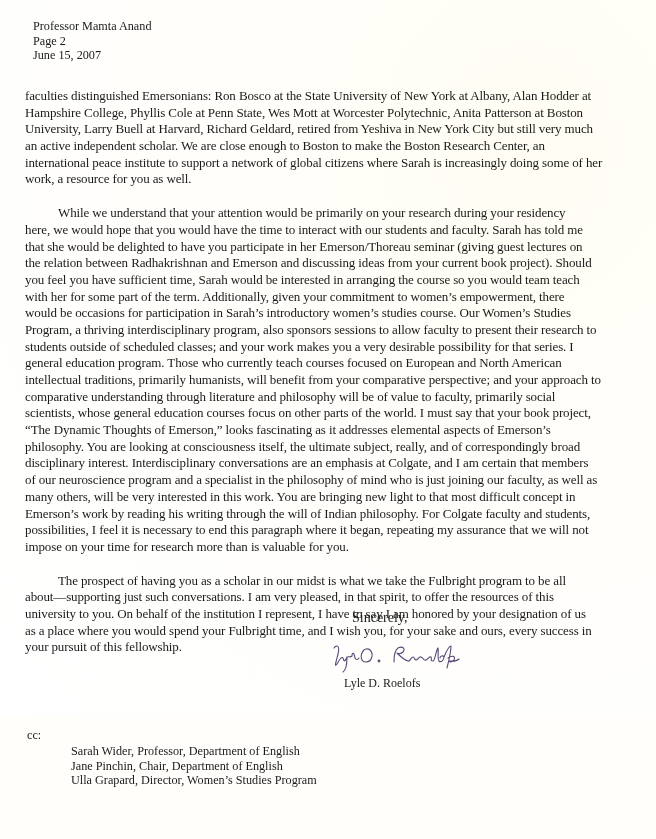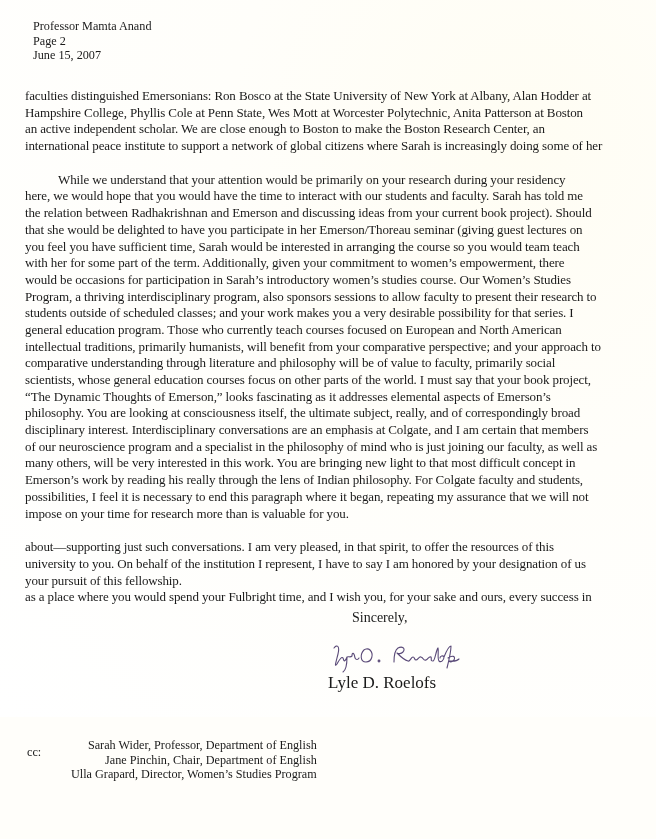--- a/index.html
+++ b/index.html
@@ -16,75 +16,78 @@
   }
   .hdr { position: absolute; left: 33px; top: 19px; font-size: 12.2px; line-height: 14.6px; }
   .hdr div { white-space: nowrap; }
   .body { position: absolute; left: 25px; top: 88px; width: 600px; font-size: 13px; }
   .line { white-space: nowrap; height: 16.7px; line-height: 16.7px; letter-spacing: -0.12px; }
   .indent { padding-left: 33px; }
   .gap { height: 17px; }
   .closing { position: absolute; left: 332px; top: 611px; font-size: 14px; margin-left: 20px; }
   .closing .t { white-space: nowrap; line-height: 14.6px; }
   .sig { position: absolute; left: 328px; top: 640px; width: 160px; height: 34px; }
-  .signame { position: absolute; left: 328px; top: 676px; font-size: 17px; line-height: 14.6px; }
+  .signame { position: absolute; left: 344px; top: 676px; font-size: 12px; line-height: 14.6px; }
   .signame div { white-space: nowrap; }
   .cc { position: absolute; left: 27px; top: 728px; font-size: 12.2px; line-height: 14.6px; }
-  .cc-label { position: absolute; left: 0; top: 0; margin-top: 17px; }
-  .cc-list { position: absolute; left: 44px; top: 10px; text-align: right; }
+  .cc-label { position: absolute; left: 0; top: 0; }
+  .cc-list { position: absolute; left: 44px; top: 16px; }
   .cc-list div { white-space: nowrap; }
 </style>
 </head>
 <body>
 
 <div class="page">
 
   <div class="hdr">
     <div>Professor Mamta Anand</div>
     <div>Page 2</div>
     <div>June 15, 2007</div>
   </div>
 
   <div class="body" id="letter-body">
       <div>
         <div class="line">faculties distinguished Emersonians:  Ron Bosco at the State University of New York at Albany, Alan Hodder at</div>
         <div class="line">Hampshire College, Phyllis Cole at Penn State, Wes Mott at Worcester Polytechnic, Anita Patterson at Boston</div>
+        <div class="line">University, Larry Buell at Harvard, Richard Geldard, retired from Yeshiva in New York City but still very much</div>
         <div class="line">an active independent scholar.  We are close enough to Boston to make the Boston Research Center, an</div>
         <div class="line">international peace institute to support a network of global citizens where Sarah is increasingly doing some of her</div>
+        <div class="line">work, a resource for you as well.</div>
       </div>
       <div class="gap"></div>
       <div>
         <div class="line indent">While we understand that your attention would be primarily on your research during your residency</div>
         <div class="line">here, we would hope that you would have the time to interact with our students and faculty.  Sarah has told me</div>
+        <div class="line">that she would be delighted to have you participate in her Emerson/Thoreau seminar (giving guest lectures on</div>
         <div class="line">the relation between Radhakrishnan and Emerson and discussing ideas from your current book project).  Should</div>
-        <div class="line">that she would be delighted to have you participate in her Emerson/Thoreau seminar (giving guest lectures on</div>
         <div class="line">you feel you have sufficient time, Sarah would be interested in arranging the course so you would team teach</div>
         <div class="line">with her for some part of the term.  Additionally, given your commitment to women’s empowerment, there</div>
         <div class="line">would be occasions for participation in Sarah’s introductory women’s studies course.  Our Women’s Studies</div>
         <div class="line">Program, a thriving interdisciplinary program, also sponsors sessions to allow faculty to present their research to</div>
         <div class="line">students outside of scheduled classes; and your work makes you a very desirable  possibility for that series.  I</div>
         <div class="line">general education program.  Those who currently teach courses focused on European and North American</div>
         <div class="line">intellectual traditions, primarily humanists, will benefit from your comparative perspective; and your approach to</div>
         <div class="line">comparative understanding through literature and philosophy will be of value to faculty, primarily social</div>
         <div class="line">scientists, whose general education courses focus on other parts of the world.  I must say that your book project,</div>
         <div class="line">“The Dynamic Thoughts of Emerson,” looks fascinating as it addresses elemental aspects of Emerson’s</div>
         <div class="line">philosophy.  You are looking at consciousness itself, the ultimate subject, really, and of correspondingly broad</div>
         <div class="line">disciplinary interest.  Interdisciplinary conversations are an emphasis at Colgate, and I am certain that members</div>
         <div class="line">of our neuroscience program and a specialist in the philosophy of mind who is just joining our faculty, as well as</div>
         <div class="line">many others, will be very interested in this work.  You are bringing new light to that most difficult concept in</div>
-        <div class="line">Emerson’s work by reading his really through the lens of Indian philosophy.  For Colgate faculty and students,</div>
+        <div class="line">Emerson’s work by reading his writing through the will of Indian philosophy.  For Colgate faculty and students,</div>
         <div class="line">possibilities, I feel it is necessary to end this paragraph where it began, repeating my assurance that we will not</div>
         <div class="line">impose on your time for research more than is valuable for you.</div>
       </div>
       <div class="gap"></div>
       <div>
+        <div class="line indent">The prospect of having you as a scholar in our midst is what we take the Fulbright program to be all</div>
         <div class="line">about—supporting just such conversations.  I am very pleased, in that spirit, to offer the resources of this</div>
         <div class="line">university to you.  On behalf of the institution I represent, I have to say I am honored by your designation of us</div>
+        <div class="line">as a place where you would spend your Fulbright time, and I wish you, for your sake and ours, every success in</div>
         <div class="line">your pursuit of this fellowship.</div>
-        <div class="line">as a place where you would spend your Fulbright time, and I wish you, for your sake and ours, every success in</div>
       </div>
     </div>
 
   <div class="closing">
     <div class="t">Sincerely,</div>
   </div>
 
   <svg class="sig" viewBox="0 0 160 34">
     <g id="sig-strokes" fill="none" stroke-width="1.1" stroke-linecap="round" stroke-linejoin="round" stroke="#5a4a78">
       <path d="M6 8 C 9 4, 12 6, 10 14 C 8 22, 6 28, 9 24 C 11 20, 14 16, 15 18 C 16 22, 17 22, 19 17 C 19 24, 18 30, 15 32 M19 17 C 21 16, 22 18, 24 16 C 24 12, 26 12, 27 18 C 28 20, 30 20, 31 18"></path>

